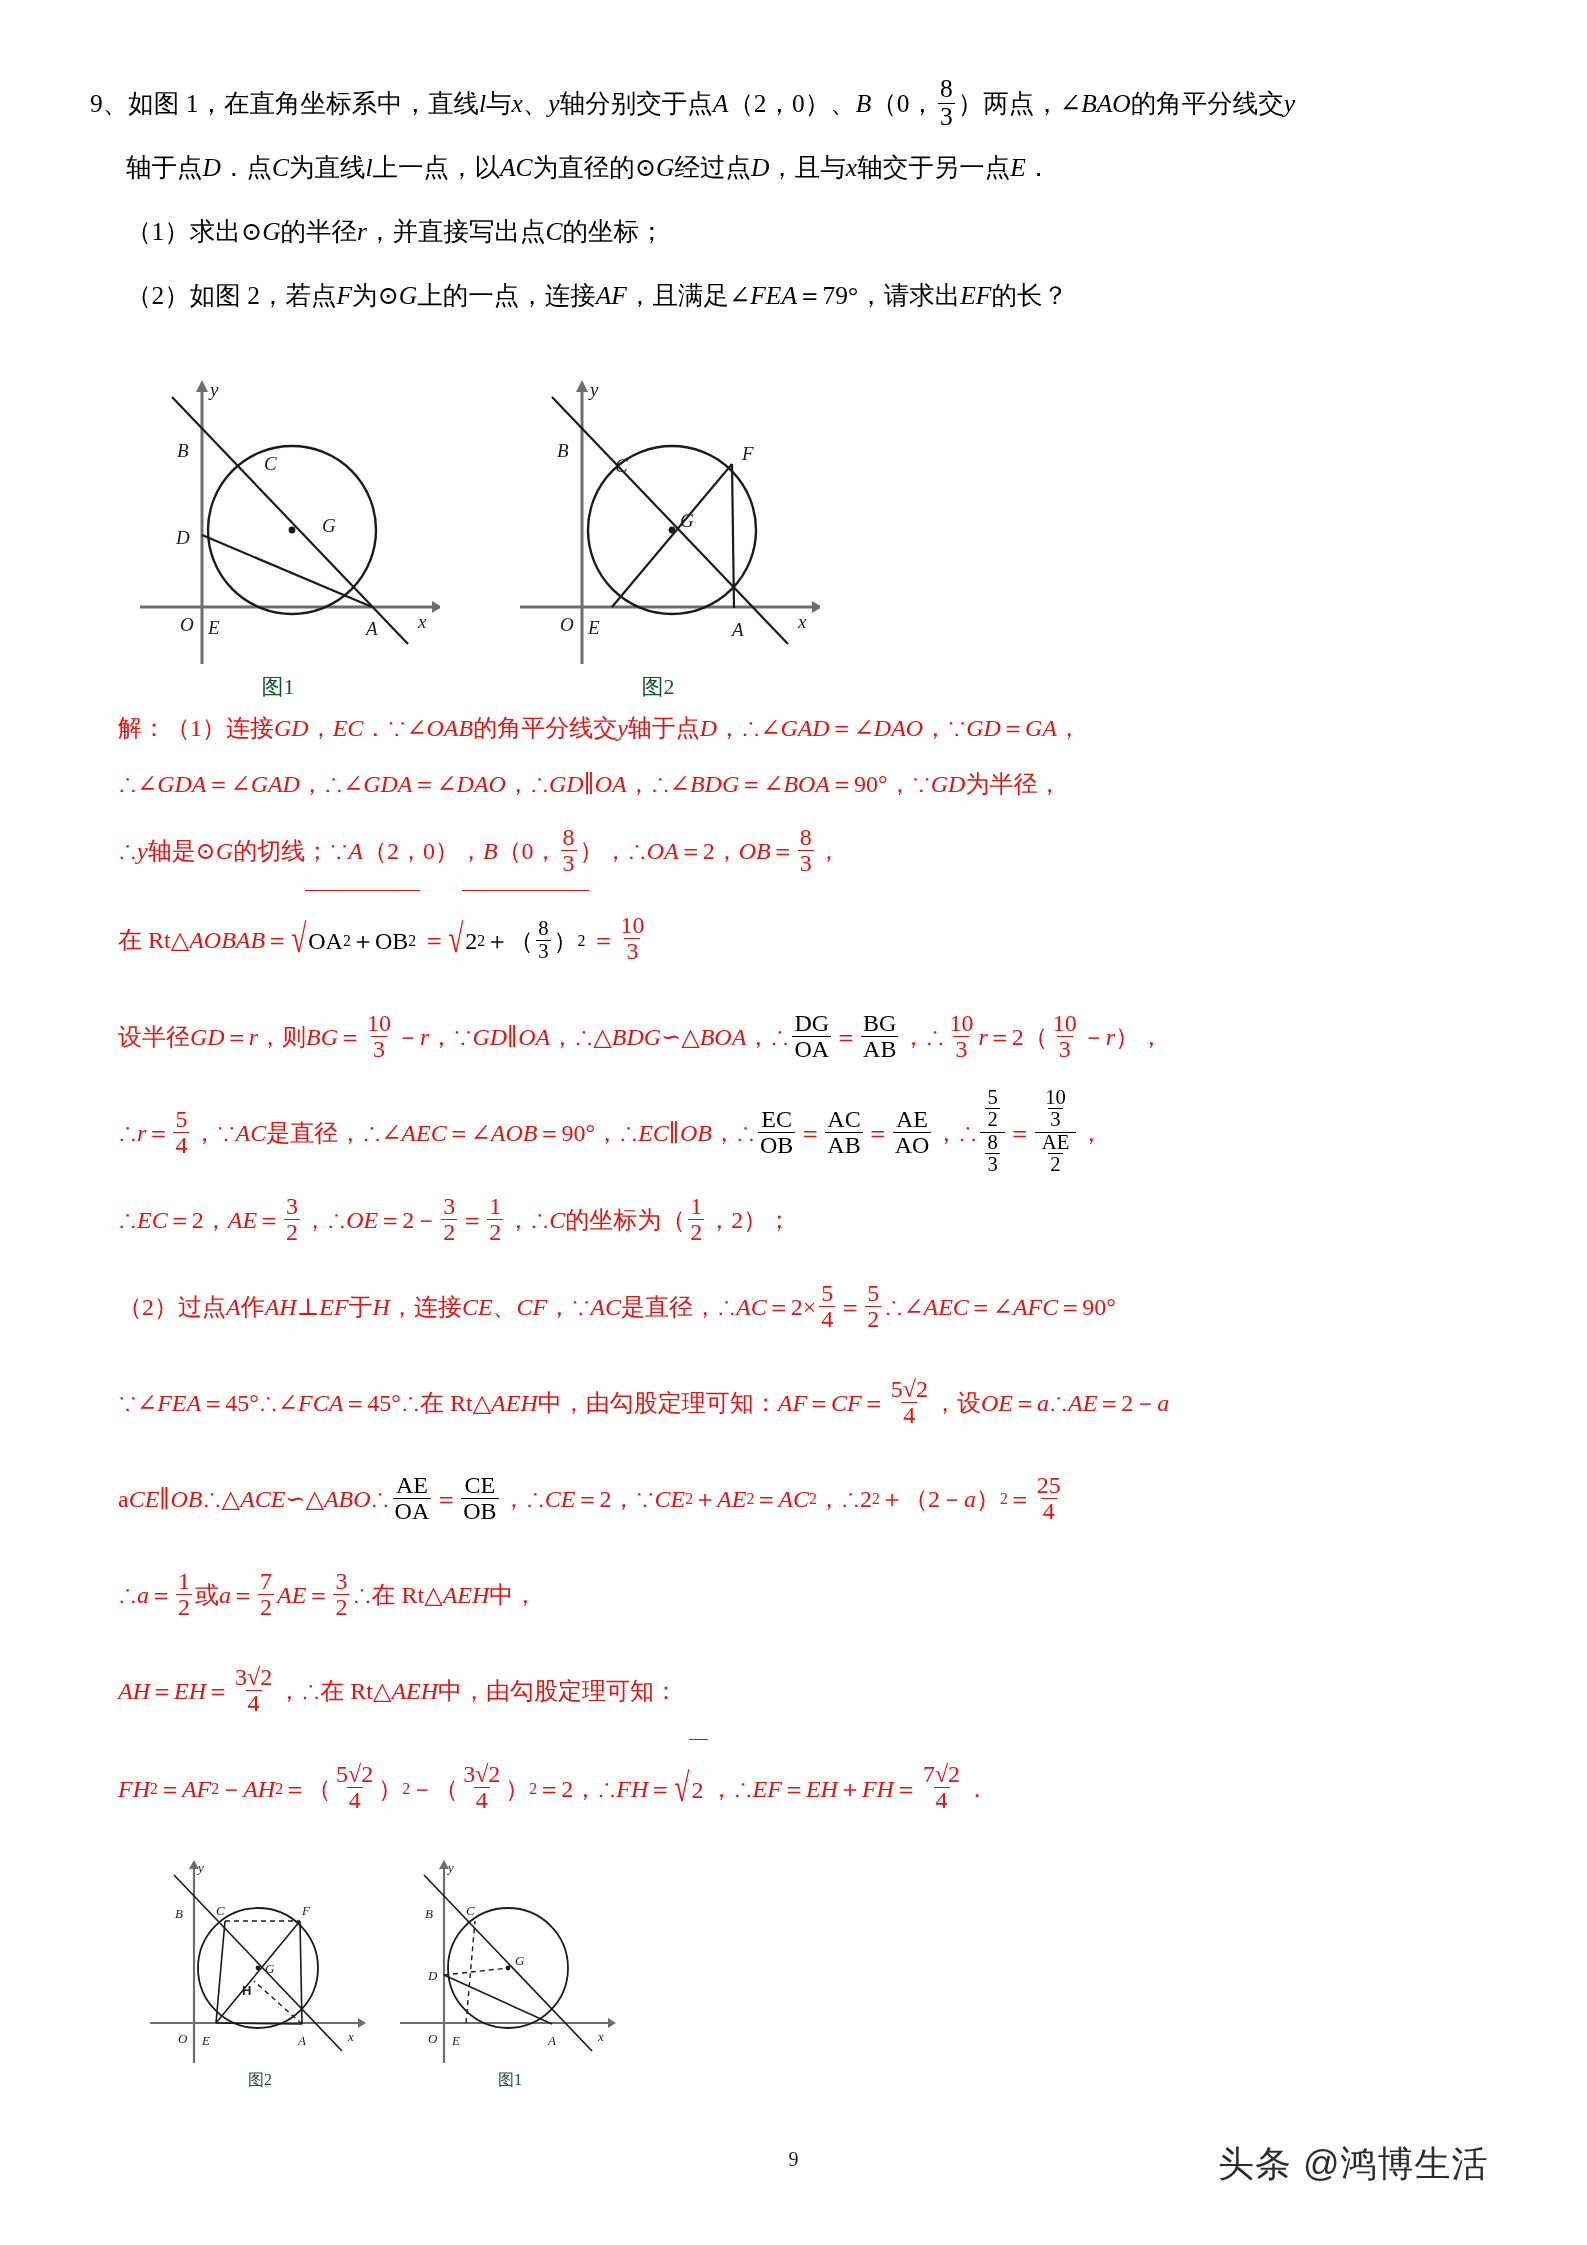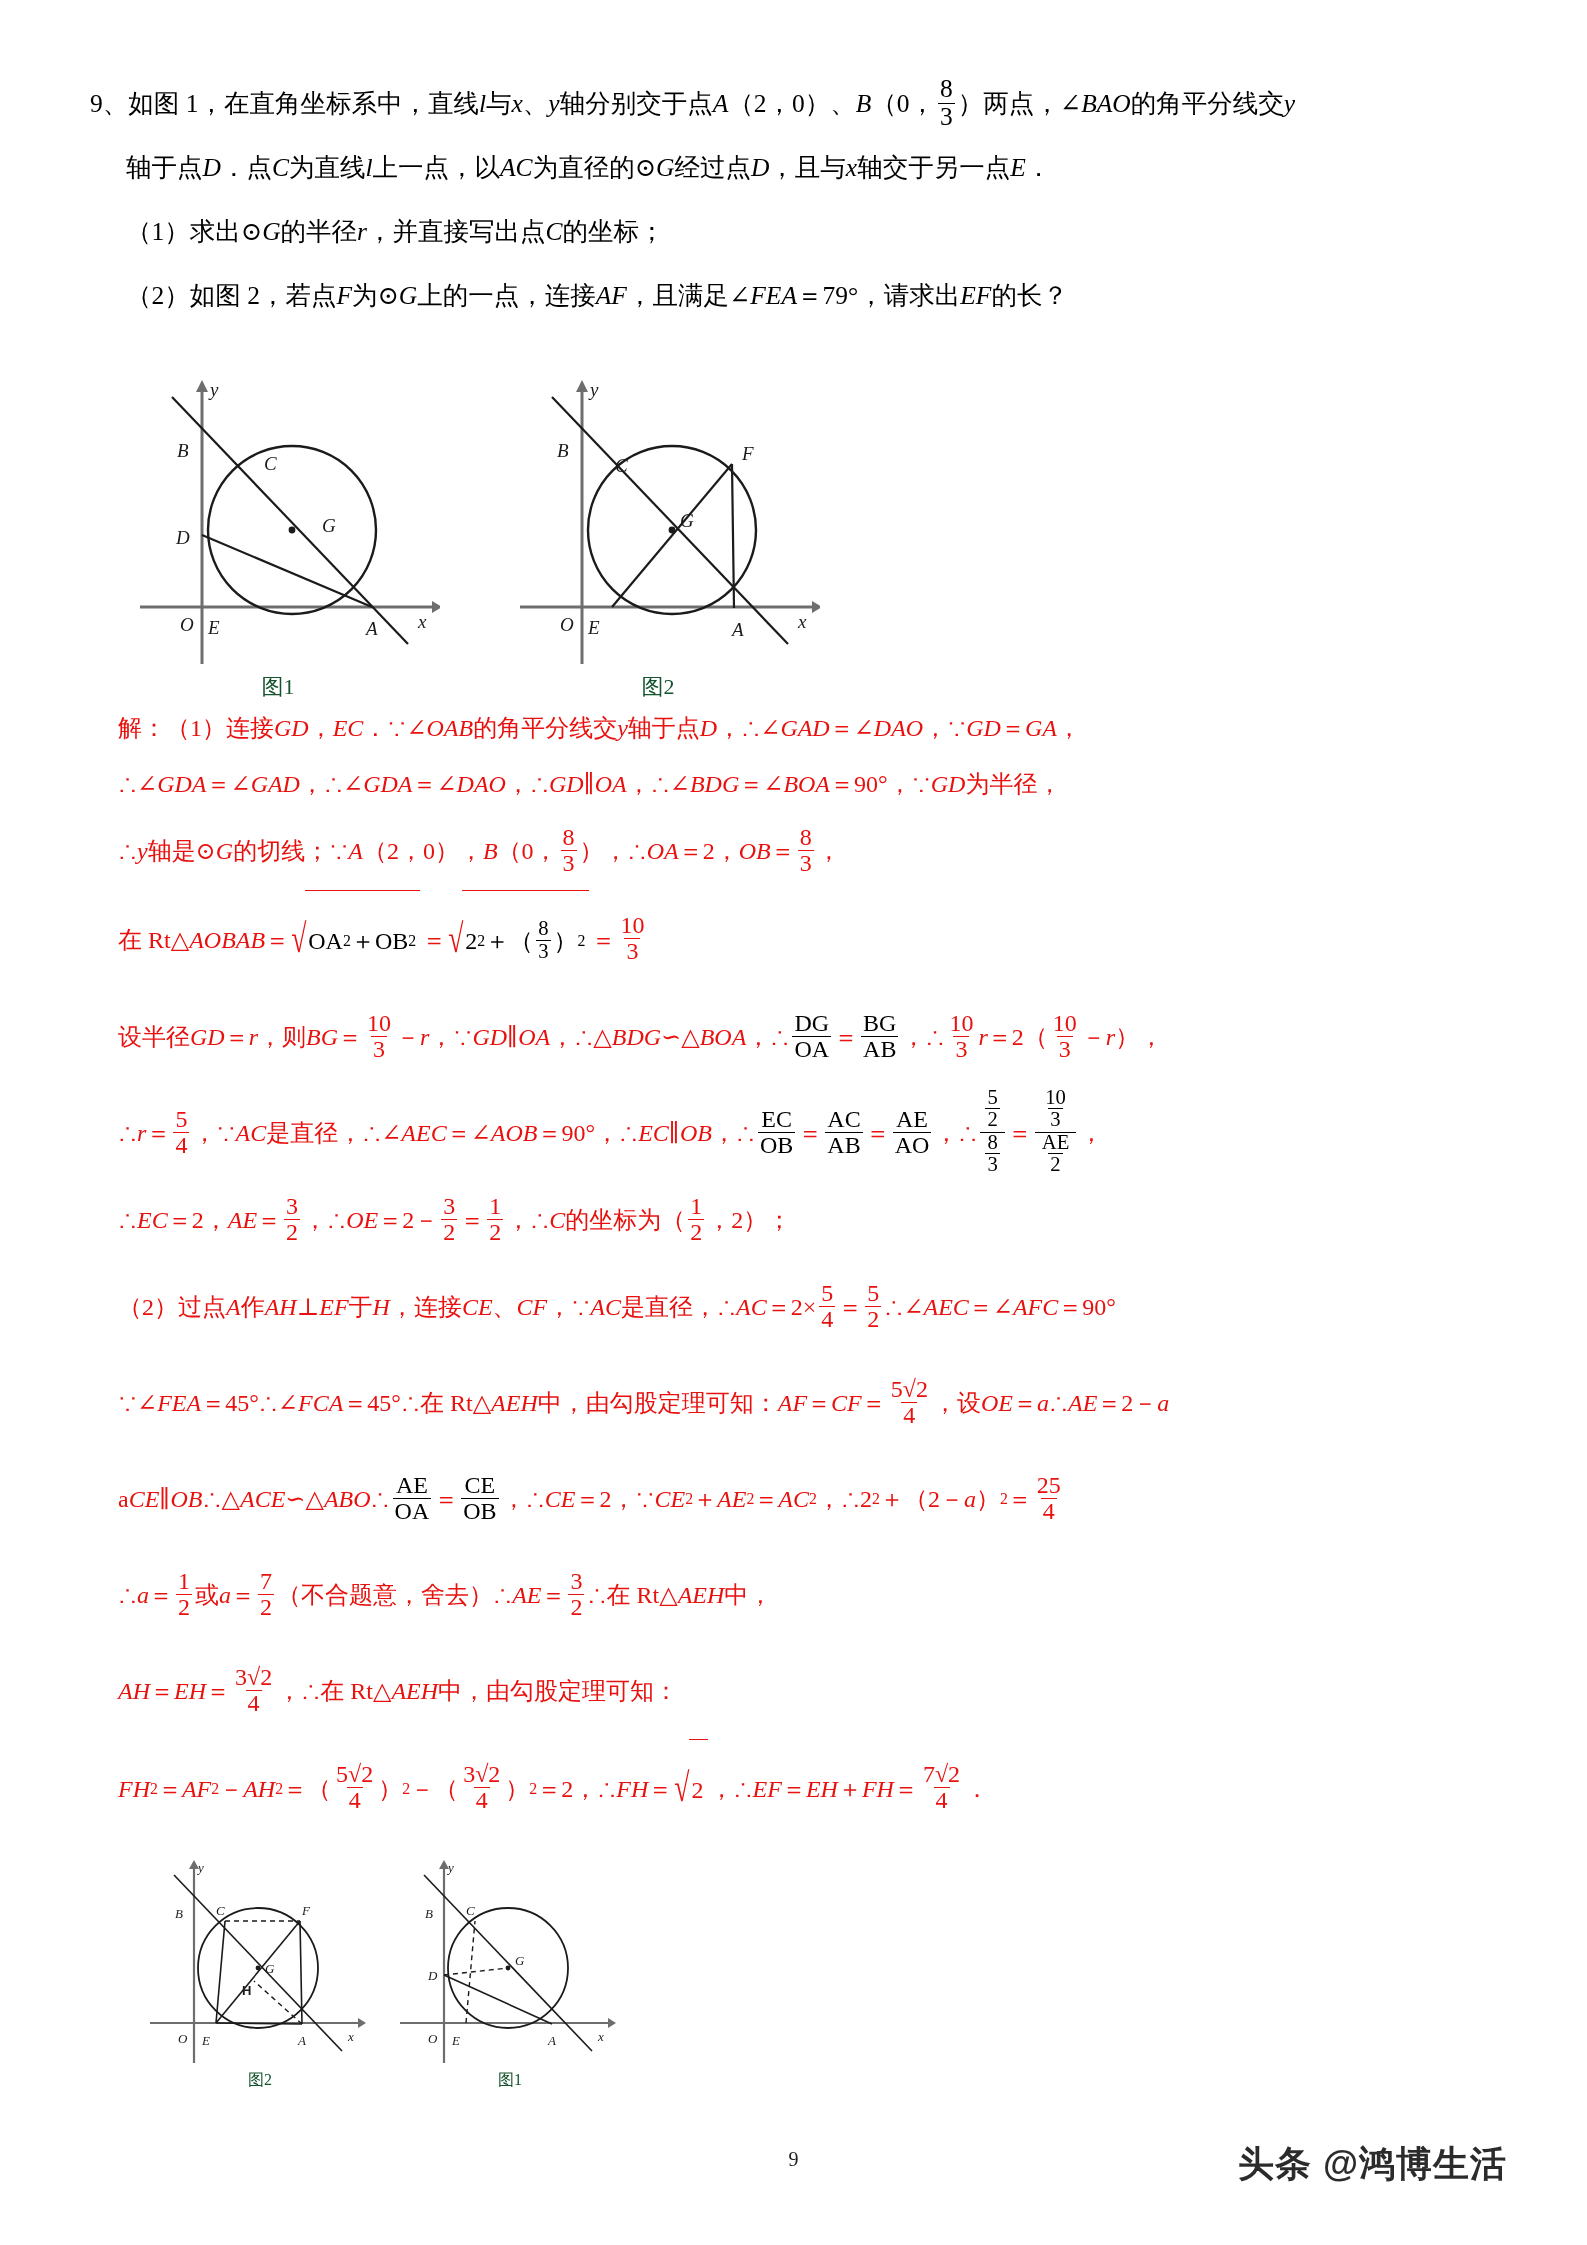--- a/index.html
+++ b/index.html
@@ -121,27 +121,26 @@
     top: 2148px;
     text-align: center;
     font-size: 20px;
     color: #222;
   }
   #watermark {
     position: absolute;
     left: 1218px;
     top: 2140px;
     font-size: 36px;
-    font-weight: bold;
+    font-weight: normal;
     color: #1a1a1a;
     font-family: "Liberation Sans", sans-serif;
     letter-spacing: 1px;
     white-space: nowrap;
     opacity: 0.92;
-    margin-left: 20px;
   }
 
   svg text {
     font-family: "Liberation Serif", "DejaVu Serif", serif;
     font-style: italic;
     fill: #1b1b1b;
   }
   svg text.cap {
     font-style: normal;
     font-family: "Liberation Sans", sans-serif;
@@ -646,21 +645,20 @@
         <span class="num">1</span>
         <span class="den">2</span>
       </span>
       <span>或</span>
       <span class="ital">a</span>
       <span>＝</span>
       <span class="frac">
         <span class="num">7</span>
         <span class="den">2</span>
       </span>
-      <span>（不合题意，舍去）∴</span>
       <span class="ital">AE</span>
       <span>＝</span>
       <span class="frac">
         <span class="num">3</span>
         <span class="den">2</span>
       </span>
       <span>∴在 Rt△</span>
       <span class="ital">AEH</span>
       <span>中，</span>
     </div>

